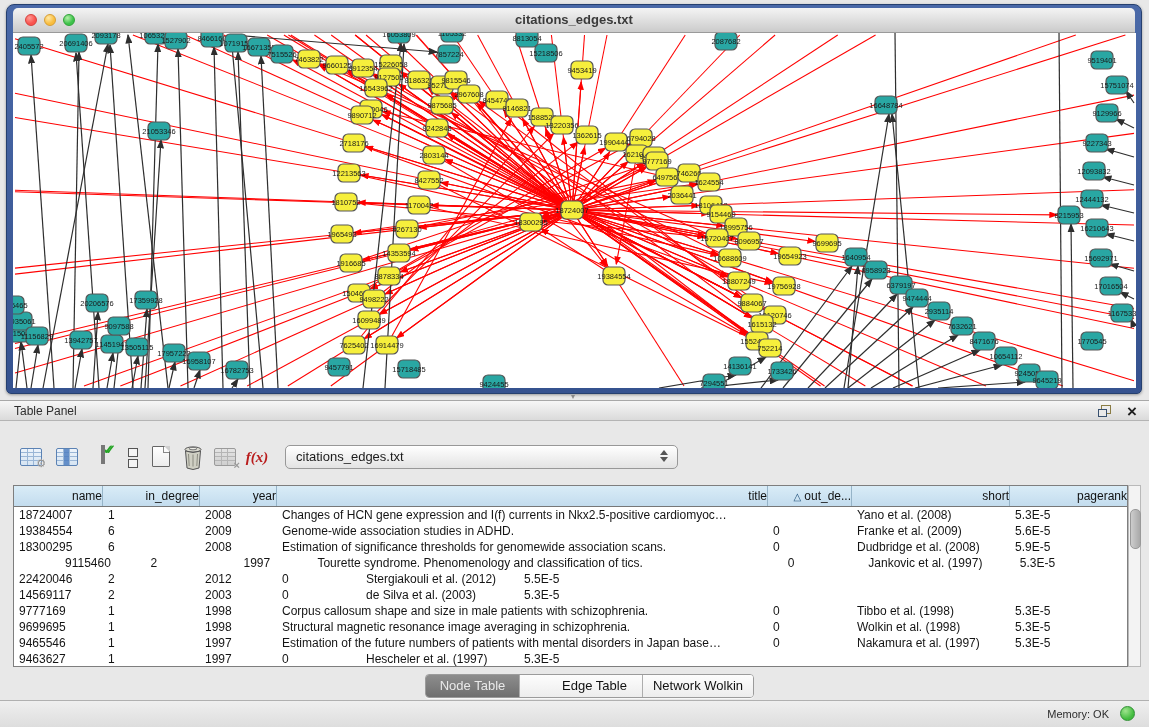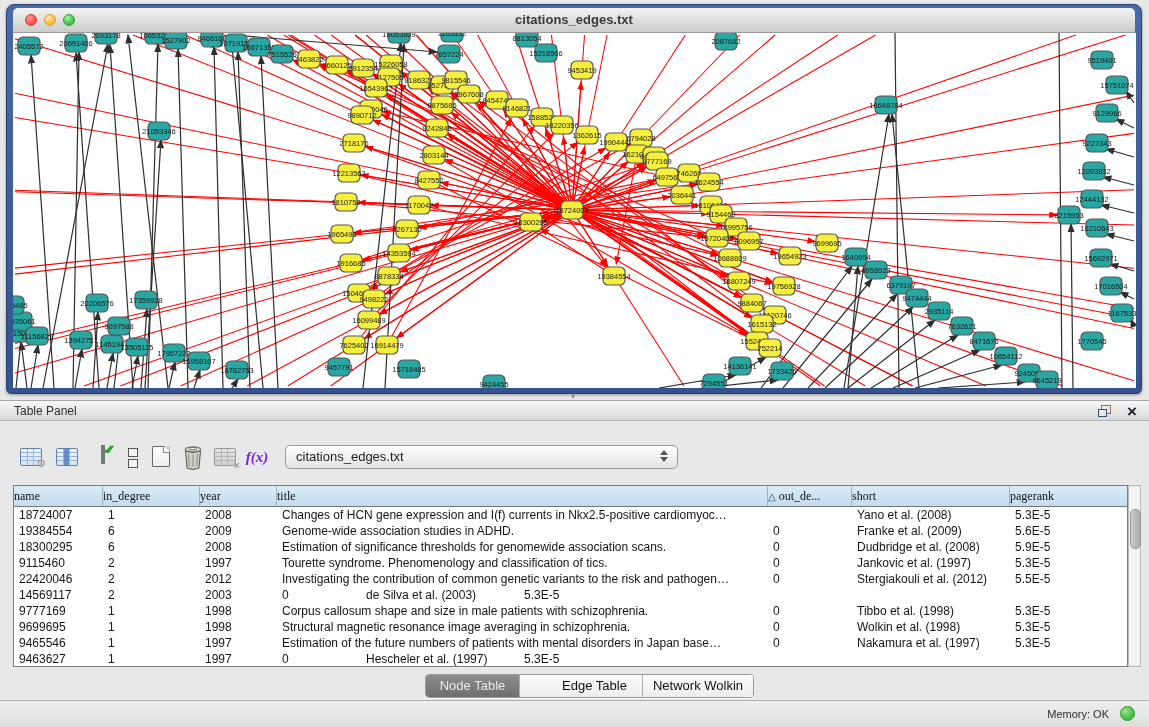--- a/index.html
+++ b/index.html
@@ -49,35 +49,35 @@
   .mini-table.disabled:before{background:#b5b5b5;box-shadow:0 4px 0 #b5b5b5,0 8px 0 #b5b5b5;}
   .mini-table.disabled:after{background:#b5b5b5;box-shadow:6px 0 0 #b5b5b5;}
   .mini-table .grayx{position:absolute;right:-5px;bottom:-6px;font-size:11px;font-weight:bold;color:#9a9a9a;}
   .checks{display:inline-block;margin-top:4px;}
   .checkrow{position:relative;width:11px;height:11px;border:1px solid #777;background:#fff;margin:0 auto 1px auto;}
   .checkrow:after{content:"✓";position:absolute;left:1px;top:-4px;color:#27a527;font-size:13px;font-weight:bold;}
   .stacksq{display:inline-block;margin-top:6px;}
   .stacksq div{width:8px;height:7px;border:1px solid #555;background:#f4f4f4;margin-bottom:2px;}
   .doc-icon{display:inline-block;position:relative;width:16px;height:19px;background:linear-gradient(#ffffff,#ececec);border:1px solid #666;border-radius:1px;margin-top:4px;}
   .doc-icon:after{content:"";position:absolute;right:-1px;top:-1px;width:0;height:0;border-style:solid;border-width:0 6px 6px 0;border-color:transparent #cfcfcf transparent transparent;box-shadow:-1px 1px 0 #888;}
-  .fx{font-family:"Liberation Serif",serif;font-style:italic;font-weight:bold;font-size:15px;color:#6d28d9;line-height:30px;}
+  .fx{font-family:"Liberation Serif",serif;font-style:italic;font-weight:bold;font-size:15px;color:#b91c1c;line-height:30px;}
 
   .combo{position:absolute;left:285px;top:5px;width:393px;height:24px;box-sizing:border-box;
     border:1px solid #989898;border-radius:5px;background:linear-gradient(#ffffff,#e3e3e3);
     font-size:13px;color:#1c1c1c;line-height:22px;padding-left:10px;box-shadow:inset 0 1px 0 #fff;}
   .combo .arrows{position:absolute;right:9px;top:4px;}
   .combo .arrows div{width:0;height:0;border-left:4px solid transparent;border-right:4px solid transparent;}
   .combo .arrows .up{border-bottom:5px solid #555;margin-bottom:2px;}
   .combo .arrows .dn{border-top:5px solid #555;}
 
   
   .datatable{position:absolute;left:13px;top:63px;width:1115px;height:182px;box-sizing:border-box;
     border:1px solid #7e7e7e;background:#fff;}
   .thead{display:flex;height:21px;background:linear-gradient(#d9ecf7,#c3dcee);border-bottom:1px solid #777;box-sizing:border-box;}
-  .th{box-sizing:border-box;border-right:1px solid #96b4c8;font-size:12px;color:#111;text-align:left;line-height:20px;overflow:hidden;white-space:nowrap;font-family:Liberation Serif, serif;}
+  .th{box-sizing:border-box;border-right:1px solid #96b4c8;font-size:12px;color:#111;text-align:right;line-height:20px;overflow:hidden;white-space:nowrap;}
   .th:last-child{border-right:none;}
   .sort-tri{font-size:10px;color:#22527a;margin-right:3px;}
   .trow{display:flex;height:16px;font-size:12px;color:#141414;line-height:16px;}
   .td{box-sizing:border-box;padding-left:5px;overflow:hidden;white-space:nowrap;text-overflow:clip;}
   .vscroll{position:absolute;left:1128px;top:63px;width:13px;height:182px;background:#f3f3f3;border:1px solid #b9b9b9;box-sizing:border-box;}
   .vthumb{position:absolute;left:1px;top:23px;width:9px;height:38px;border-radius:5px;background:linear-gradient(90deg,#cdcdcd,#a9a9a9);border:1px solid #999;}
 
   
   .tabbar{position:absolute;left:425px;top:252px;height:22px;display:flex;border:1px solid #9b9b9b;border-radius:4px;overflow:hidden;background:#fff;box-shadow:0 1px 0 rgba(255,255,255,.7);}
   .tabseg{font-size:13px;line-height:21px;text-align:center;color:#111;background:linear-gradient(#fdfdfd,#ededed);border-right:1px solid #adadad;cursor:default;}
@@ -898,33 +898,32 @@
           <div class="trow">
             <div class="td" style="width: 89px;">18300295</div>
             <div class="td" style="width: 97px;">6</div>
             <div class="td" style="width: 77px;">2008</div>
             <div class="td" style="width: 491px;">Estimation of significance thresholds for genomewide association scans.</div>
             <div class="td" style="width: 84px;">0</div>
             <div class="td" style="width: 158px;">Dudbridge et al. (2008)</div>
             <div class="td" style="width: 117px;">5.9E-5</div>
           </div>
           <div class="trow">
-            <div class="td" style="width: 89px;">9115460</div>
+            <div class="td" style="width: 89px; margin-left: 46px;">9115460</div>
             <div class="td" style="width: 97px;">2</div>
             <div class="td" style="width: 77px;">1997</div>
             <div class="td" style="width: 491px;">Tourette syndrome. Phenomenology and classification of tics.</div>
             <div class="td" style="width: 84px;">0</div>
             <div class="td" style="width: 158px;">Jankovic et al. (1997)</div>
             <div class="td" style="width: 117px;">5.3E-5</div>
           </div>
           <div class="trow">
             <div class="td" style="width: 89px;">22420046</div>
             <div class="td" style="width: 97px;">2</div>
             <div class="td" style="width: 77px;">2012</div>
-            <div class="td" style="width: 491px;">Investigating the contribution of common genetic variants to the risk and pathogen…</div>
             <div class="td" style="width: 84px;">0</div>
             <div class="td" style="width: 158px;">Stergiakouli et al. (2012)</div>
             <div class="td" style="width: 117px;">5.5E-5</div>
           </div>
           <div class="trow">
             <div class="td" style="width: 89px;">14569117</div>
             <div class="td" style="width: 97px;">2</div>
             <div class="td" style="width: 77px;">2003</div>
             <div class="td" style="width: 84px;">0</div>
             <div class="td" style="width: 158px;">de Silva et al. (2003)</div>

